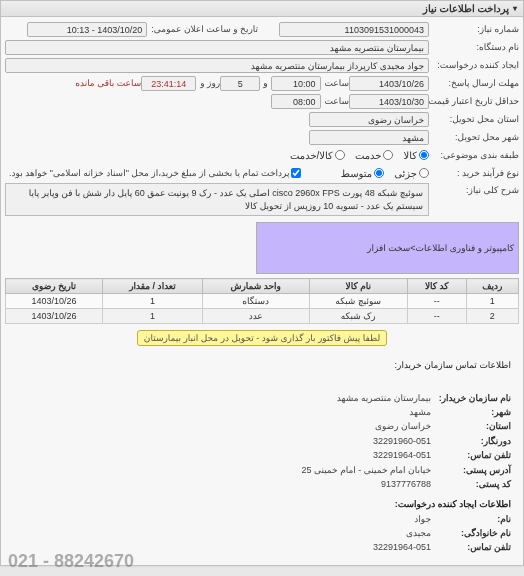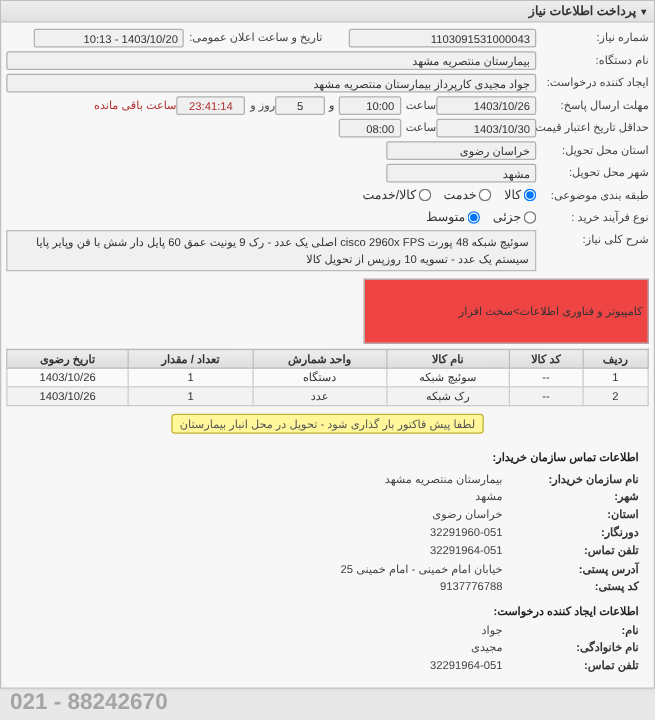--- a/index.html
+++ b/index.html
@@ -89,25 +89,25 @@
     }
     .desc-box {
       background: #f0f0f0;
       border: 1px solid #bbb;
       padding: 3px 5px;
       font-size: 9px;
       line-height: 1.4;
       min-height: 28px;
     }
     .category-box {
-      background: #ef4444;
+      background: #c4b5fd;
       border: 1px solid #b0b0b0;
       padding: 20px 4px;
       font-size: 9px;
-      width: 228px;
+      width: 263px;
     }
     table.data-table {
       width: 100%;
       border-collapse: collapse;
       font-size: 9px;
       margin-top: 4px;
     }
     table.data-table th {
       background: linear-gradient(to bottom, #eee, #ddd);
       border: 1px solid #bbb;
@@ -134,32 +134,31 @@
       font-family: inherit;
       cursor: pointer;
       color: #555;
     }
     .contact-section {
       padding: 6px 8px;
       font-size: 9px;
       line-height: 1.6;
     }
     .contact-section .heading {
-      font-weight: bold;
+      font-weight: normal;
       color: #222;
-      margin-bottom: 2px;
+      margin-bottom: 18px;
     }
     .contact-section .line {
       display: flex;
     }
     .contact-section .line .k {
       font-weight: bold;
       color: #333;
       min-width: 80px;
-      margin-left: 29px;
     }
     .contact-section .line .v {
       color: #444;
     }
     .sub-heading {
       font-weight: bold;
       margin-top: 6px;
       color: #222;
     }
     .watermark {
@@ -269,20 +268,24 @@
         <span class="radio-item">
           <input type="radio" name="purchase" style="">
           <span>جزئی</span>
         </span>
         <span class="radio-item">
           <input type="radio" name="purchase" checked="" style="">
           <span>متوسط</span>
         </span>
       </span>
       <span style="flex:1"></span>
+      <span class="checkbox-item">
+        <input type="checkbox" checked="" style="">
+        <span class="label">پرداخت تمام یا بخشی از مبلغ خرید،از محل "اسناد خزانه اسلامی" خواهد بود.</span>
+      </span>
     </div>
 
     <div class="row" style="align-items:flex-start">
       <span class="label" style="width:90px;padding-top:2px">شرح کلی نیاز:</span>
       <div class="desc-box" style="flex:1">سوئیچ شبکه 48 پورت cisco 2960x FPS اصلی یک عدد - رک 9 یونیت عمق 60 پایل دار شش با فن وپایر پایا سیستم یک عدد - تسویه 10 روزپس از تحویل کالا</div>
     </div>
 
     <div style="height:4px"></div>
 
     <div class="row">

